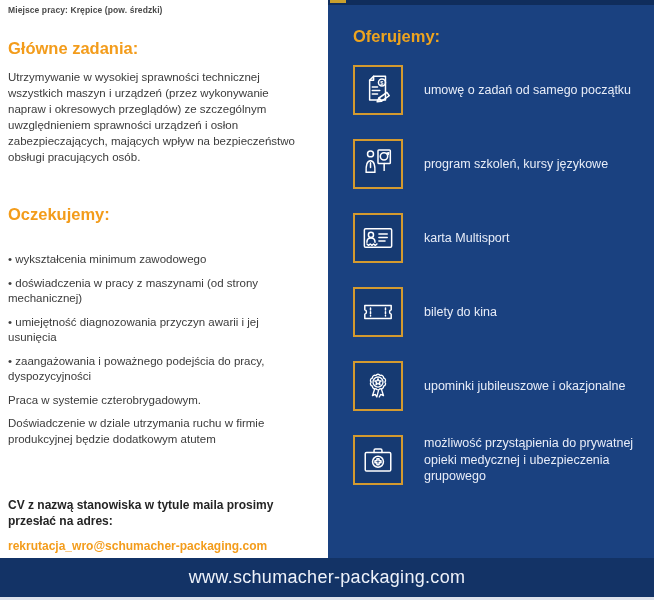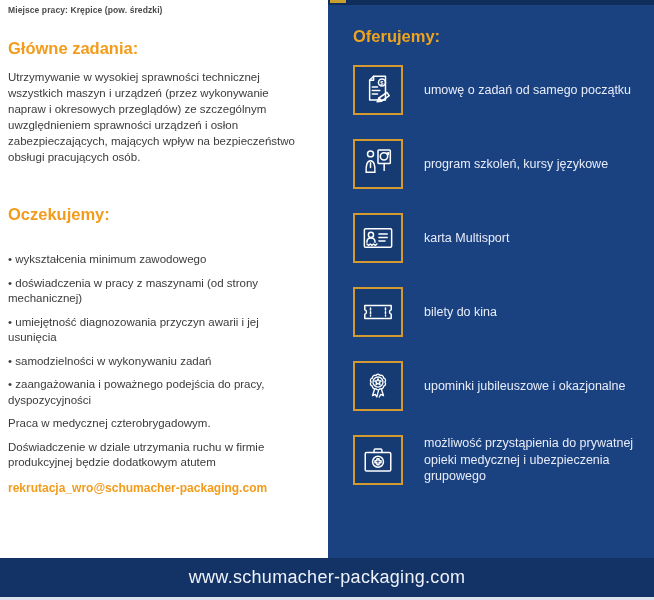--- a/index.html
+++ b/index.html
@@ -86,26 +86,26 @@
     <div class="location">Miejsce pracy: Krępice (pow. średzki)</div>
 
     <div class="orange-heading">Główne zadania:</div>
     <div class="body-par">Utrzymywanie w wysokiej sprawności technicznej wszystkich maszyn i urządzeń (przez wykonywanie napraw i okresowych przeglądów) ze szczególnym uwzględnieniem sprawności urządzeń i osłon zabezpieczających, mających wpływ na bezpieczeństwo obsługi pracujących osób.</div>
 
     <div class="orange-heading expect-heading">Oczekujemy:</div>
     <ul class="expect-list">
       <li>wykształcenia minimum zawodowego</li>
       <li>doświadczenia w pracy z maszynami (od strony mechanicznej)</li>
       <li>umiejętność diagnozowania przyczyn awarii i jej usunięcia</li>
-      <li>samodzielności w wykonywaniu zadań</li>
       <li>zaangażowania i poważnego podejścia do pracy, dyspozycyjności</li>
     </ul>
-    <div class="note">Praca w medycznej czterobrygadowym.</div>
+    <div class="note">Praca w systemie czterobrygadowym.</div>
     <div class="note">Doświadczenie w dziale utrzymania ruchu w firmie produkcyjnej będzie dodatkowym atutem</div>
 
+    <div class="cv-instruction">CV z nazwą stanowiska w tytule maila prosimy przesłać na adres:</div>
     <a class="email-link">rekrutacja_wro@schumacher-packaging.com</a>
   </div>
 
   <div class="right-panel">
     <div class="panel-top-strip">
       <div class="gold-dash"></div>
     </div>
 
     <div class="offer-content">
       <div class="offer-heading">Oferujemy:</div>

